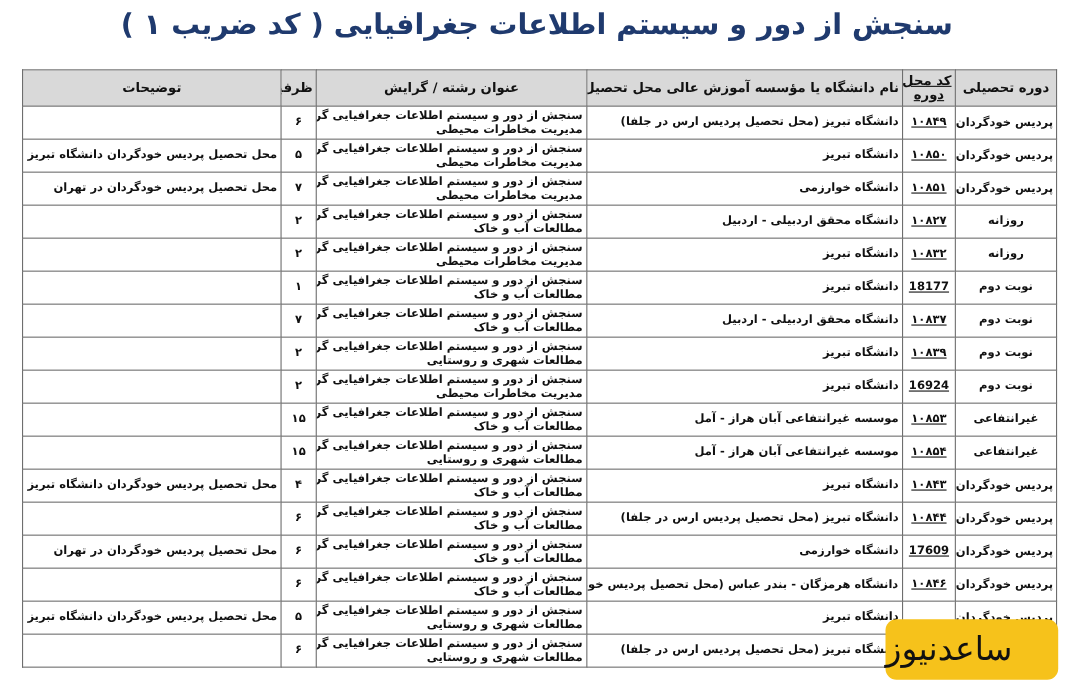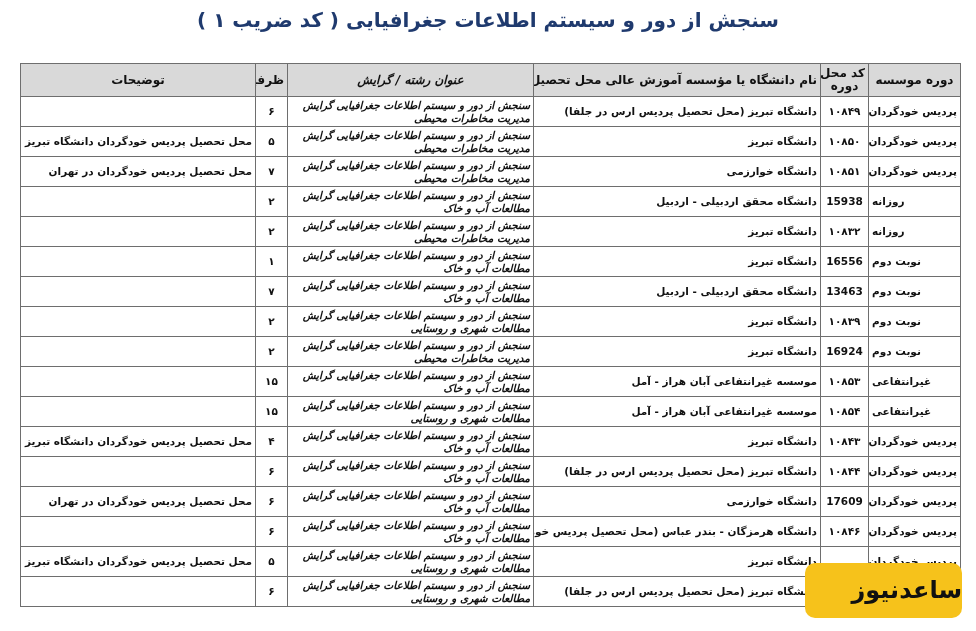--- a/index.html
+++ b/index.html
@@ -1,41 +1,41 @@
 <!DOCTYPE html>
 <html><head>
 <meta charset="utf-8">
 <style>
   html, body { margin: 0; padding: 0; background: #ffffff; }
   body { width: 976px; height: 631px; position: relative; overflow: hidden; font-family: "DejaVu Sans", sans-serif; }
-  .title { position: absolute; top: 8px; left: 0; width: 976px; text-align: center; direction: rtl; font-family: "DejaVu Sans", sans-serif; font-weight: bold; font-size: 20px; color: #1f3a6e; }
+  .title { position: absolute; top: 8px; left: 0; width: 976px; text-align: center; direction: rtl; font-family: "DejaVu Sans", sans-serif; font-weight: bold; font-size: 26px; color: #1f3a6e; }
   table.grid { position: absolute; top: 63px; left: 20px; width: 934px; border-collapse: collapse; direction: rtl; table-layout: fixed; }
   table.grid th, table.grid td { border: 1px solid #6e6e6e; padding: 0 3px; font-size: 10.5px; font-weight: bold; color: #111; line-height: 13px; overflow: hidden; white-space: nowrap; }
   table.grid th { background: #d9d9d9; height: 32px; font-size: 12px; text-align: center; }
   table.grid td { height: 29px; }
   .c-period { width: 85px; text-align: right; }
-  .c-code { width: 41px; text-align: center; }
+  .c-code { width: 41px; text-align: center; text-decoration: underline; }
   .c-uni { width: 280px; text-align: right; margin-left: 41px; }
-  .c-field { width: 239px; text-align: right; font-style: italic; }
+  .c-field { width: 239px; text-align: right; }
   .c-cap { width: 25px; text-align: center; }
   .c-notes { width: 228px; text-align: right; }
   td.c-uni, td.c-field { white-space: normal; }
-  td.c-period { text-align: left; }
+  td.c-period { text-align: center; }
   .line { display: block; }
-  .wm { position: absolute; left: 805px; top: 563px; width: 157px; height: 55px; background: #f6c21b; border-radius: 10px; color: #111; font-family: "DejaVu Sans", sans-serif; font-weight: bold; font-size: 24px; text-align: right; line-height: 55px; direction: rtl; }
+  .wm { position: absolute; left: 805px; top: 563px; width: 157px; height: 55px; background: #f6c21b; border-radius: 10px; color: #111; font-family: "DejaVu Sans", sans-serif; font-weight: normal; font-size: 30px; text-align: left; line-height: 55px; direction: rtl; }
 </style>
 </head>
 <body>
 
 <div class="title">سنجش از دور و سیستم اطلاعات جغرافیایی ( کد ضریب ۱ )</div>
 
 <table class="grid">
   <thead>
     <tr>
-      <th class="c-period">دوره موسسه</th>
+      <th class="c-period">دوره تحصیلی</th>
       <th class="c-code">
         <span class="line">کد محل</span>
         <span class="line">دوره</span>
       </th>
       <th class="c-uni">نام دانشگاه یا مؤسسه آموزش عالی محل تحصیل</th>
       <th class="c-field">عنوان رشته / گرایش</th>
       <th class="c-cap">ظرفیت</th>
       <th class="c-notes">توضیحات</th>
     </tr>
   </thead>
@@ -68,21 +68,21 @@
         <td class="c-uni">دانشگاه خوارزمی</td>
         <td class="c-field">
           <span class="line">سنجش از دور و سیستم اطلاعات جغرافیایی گرایش</span>
           <span class="line">مدیریت مخاطرات محیطی</span>
         </td>
         <td class="c-cap">۷</td>
         <td class="c-notes">محل تحصیل پردیس خودگردان در تهران</td>
       </tr>
       <tr>
         <td class="c-period">روزانه</td>
-        <td class="c-code">15938</td>
+        <td class="c-code">۱۰۸۲۷</td>
         <td class="c-uni">دانشگاه محقق اردبیلی - اردبیل</td>
         <td class="c-field">
           <span class="line">سنجش از دور و سیستم اطلاعات جغرافیایی گرایش</span>
           <span class="line">مطالعات آب و خاک</span>
         </td>
         <td class="c-cap">۲</td>
         <td class="c-notes"></td>
       </tr>
       <tr>
         <td class="c-period">روزانه</td>
@@ -90,32 +90,32 @@
         <td class="c-uni">دانشگاه تبریز</td>
         <td class="c-field">
           <span class="line">سنجش از دور و سیستم اطلاعات جغرافیایی گرایش</span>
           <span class="line">مدیریت مخاطرات محیطی</span>
         </td>
         <td class="c-cap">۲</td>
         <td class="c-notes"></td>
       </tr>
       <tr>
         <td class="c-period">نوبت دوم</td>
-        <td class="c-code">16556</td>
+        <td class="c-code">18177</td>
         <td class="c-uni">دانشگاه تبریز</td>
         <td class="c-field">
           <span class="line">سنجش از دور و سیستم اطلاعات جغرافیایی گرایش</span>
           <span class="line">مطالعات آب و خاک</span>
         </td>
         <td class="c-cap">۱</td>
         <td class="c-notes"></td>
       </tr>
       <tr>
         <td class="c-period">نوبت دوم</td>
-        <td class="c-code">13463</td>
+        <td class="c-code">۱۰۸۳۷</td>
         <td class="c-uni">دانشگاه محقق اردبیلی - اردبیل</td>
         <td class="c-field">
           <span class="line">سنجش از دور و سیستم اطلاعات جغرافیایی گرایش</span>
           <span class="line">مطالعات آب و خاک</span>
         </td>
         <td class="c-cap">۷</td>
         <td class="c-notes"></td>
       </tr>
       <tr>
         <td class="c-period">نوبت دوم</td>

